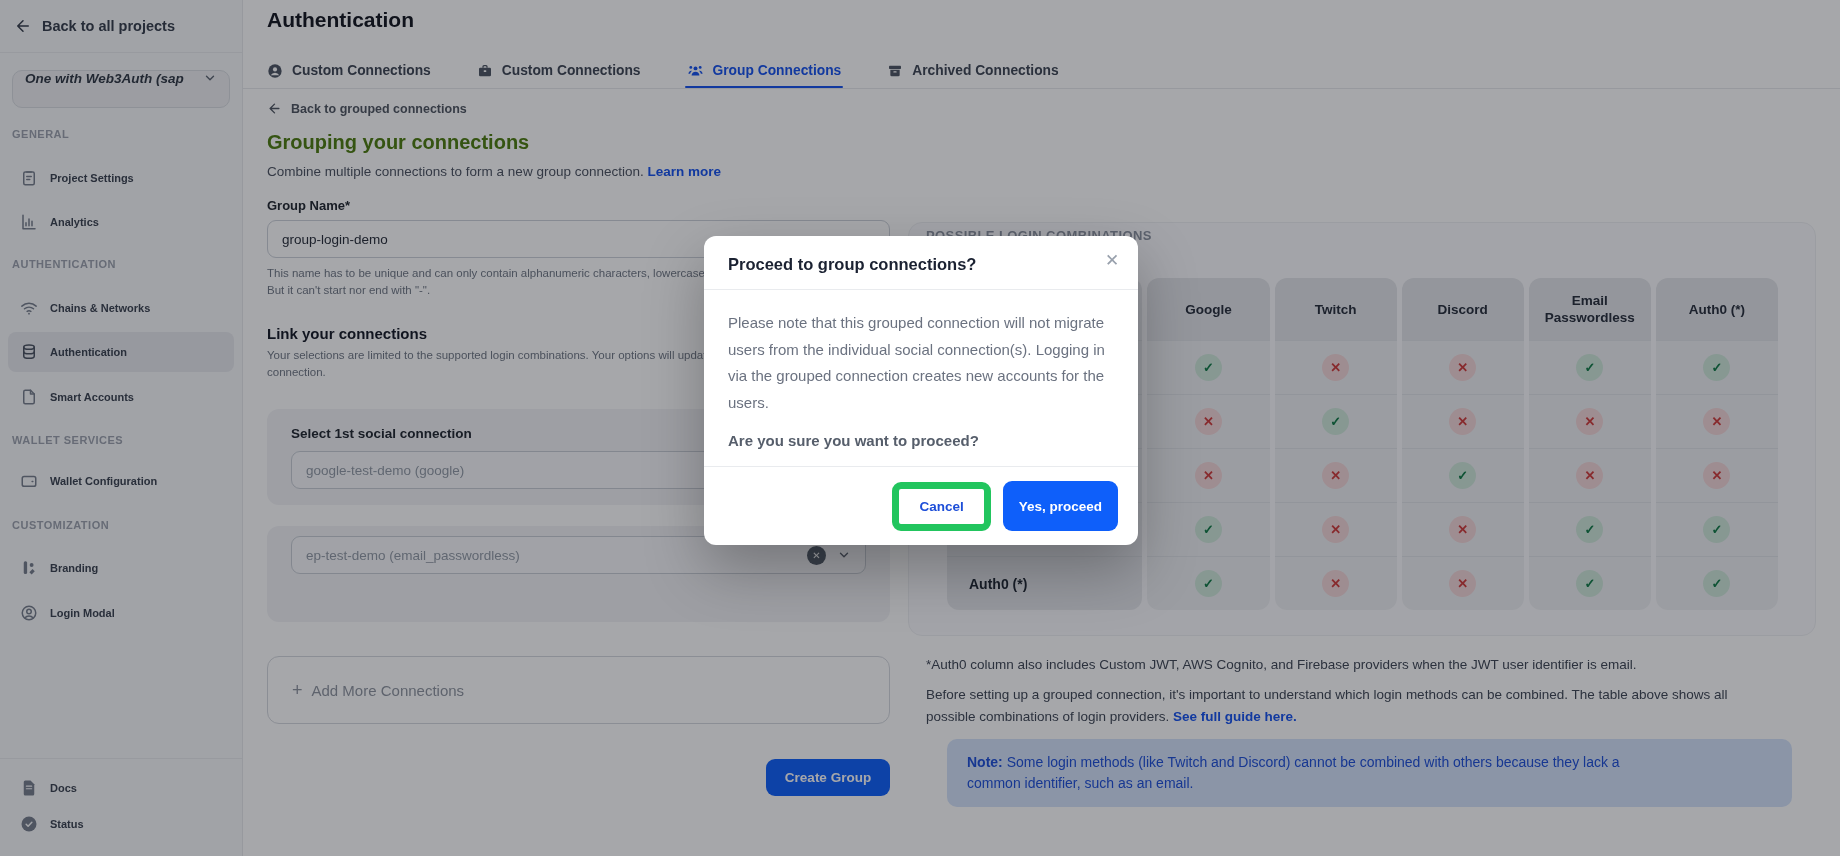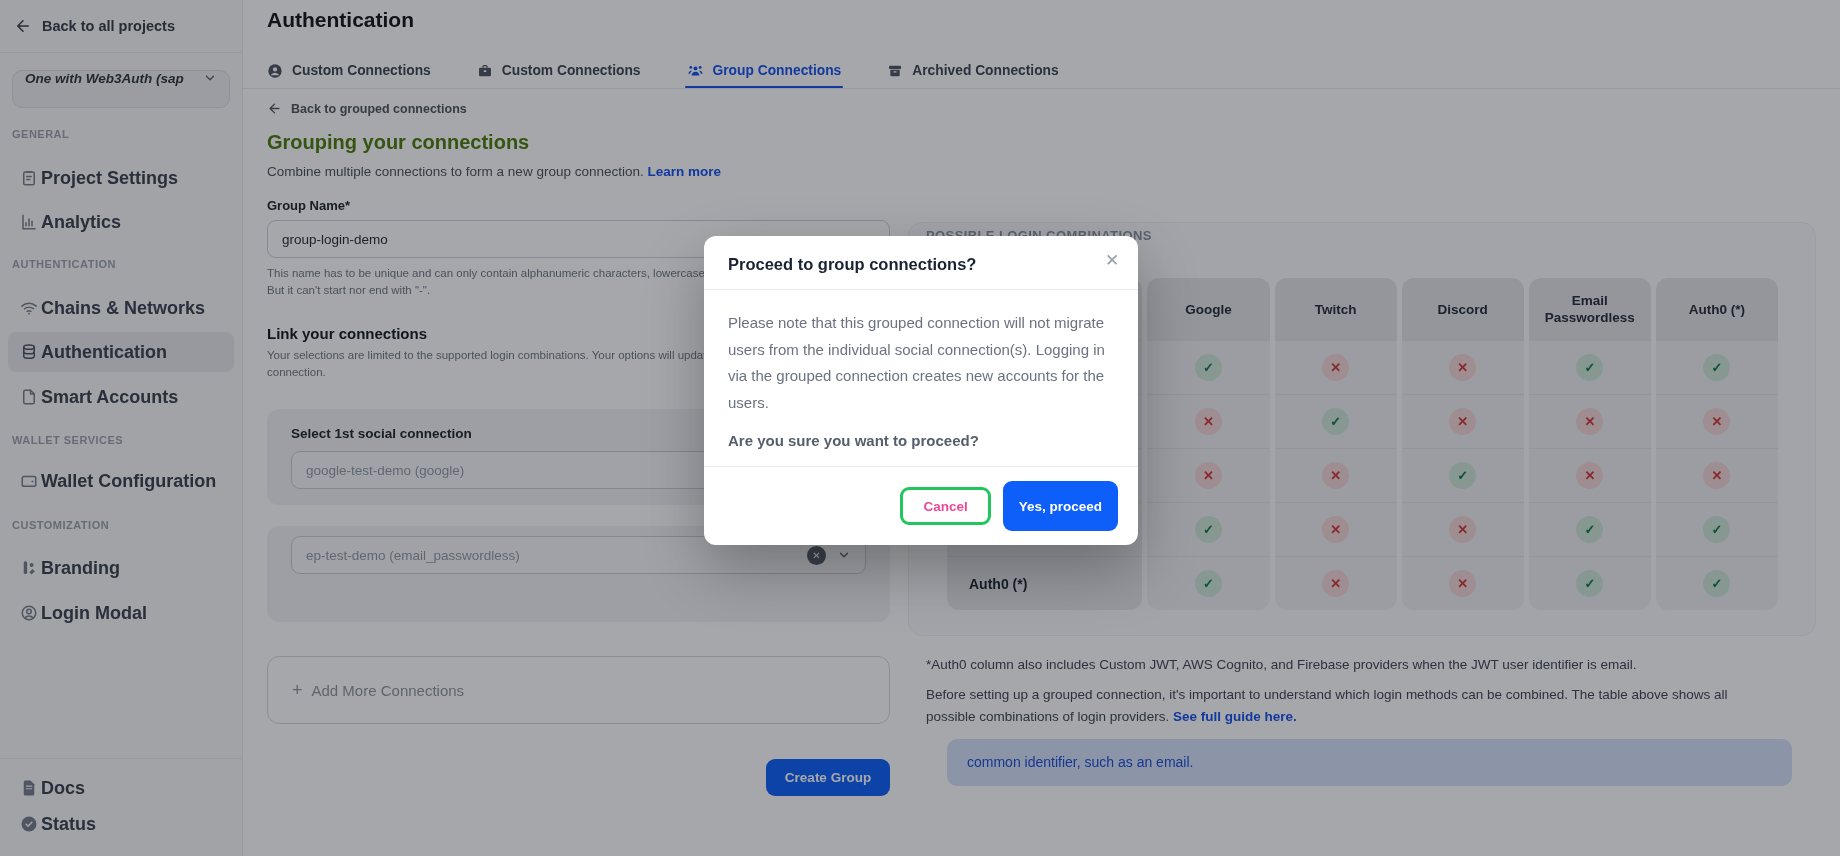--- a/index.html
+++ b/index.html
@@ -16,22 +16,22 @@
     align-items:center; gap:10px; font-size:14.5px; font-weight:700; color:#353d4b; cursor:pointer; }
   .sb-divider { position:absolute; left:0; right:0; height:1px; background:#e9ebee; }
   .sb-project { position:absolute; left:12px; right:12px; top:70px; height:38px;
     border:1px solid #d9dce1; background:#eff0f3; border-radius:10px;
     display:flex; align-items:flex-start; gap:8px; padding:0 12px; cursor:pointer;font-style:italic; }
   .sb-project .txt { flex:1; font-size:13.5px; font-weight:700; color:#2f3743;
     white-space:nowrap; overflow:hidden; }
   .sb-sec { position:absolute; left:12px; font-size:11px; font-weight:700;
     letter-spacing:.5px; color:#9ba1ad; }
   .sb-item { position:absolute; left:8px; right:8px; height:40px; border-radius:8px;
-    display:flex; align-items:center; gap:3px; padding:0 12px;
-    font-size:18px; font-weight:700; color:#3a4250; cursor:pointer; }
+    display:flex; align-items:center; gap:12px; padding:0 12px;
+    font-size:11px; font-weight:700; color:#3a4250; cursor:pointer; }
   .sb-item.active { background:#e7e9ee; }
   .sb-item .ic, .sb-back .ic, .tab .ic { display:flex; align-items:center; justify-content:center; }
   .sb-item .ic { color:#767e8c; }
   .sb-item.active .ic { color:#4a5260; }
 
   
   .page-title { position:absolute; left:267px; top:8px; font-size:21px; font-weight:700; color:#12151f; }
   .tabbar { position:absolute; left:267px; top:53px; height:35px; display:flex; gap:46px; }
   .tab { position:relative; display:flex; align-items:center; gap:9px;
     font-size:13.8px; font-weight:700; color:#3d4553; cursor:pointer; }
@@ -114,22 +114,22 @@
     box-shadow:0 24px 60px rgba(0,0,0,.28); display:flex; flex-direction:column; }
   .m-head { position:relative; padding:19px 24px 15px 24px; border-bottom:1px solid #e9ebee; }
   .m-title { font-size:16.5px; font-weight:700; color:#1b2232; }
   .m-close { position:absolute; right:14px; top:12px; width:24px; height:24px;
     display:flex; align-items:center; justify-content:center; color:#98a0ac;
     font-size:17px; cursor:pointer; }
   .m-body { padding:20px 24px 0 24px; font-size:15px; line-height:26.5px; color:#6b7280; }
   .m-q { margin-top:12px; font-weight:700; color:#565e6b; }
   .m-foot { margin-top:auto; border-top:1px solid #e9ebee; padding:14px 20px;
     display:flex; justify-content:flex-end; align-items:center; gap:12px; }
-  .btn-cancel { height:38px; padding:0 20px; border:3px solid #22c55e; border-radius:9px;
-    background:#fff; color:#ec4899; font-size:13.5px; font-weight:700;
+  .btn-cancel { height:49px; padding:0 20px; border:7px solid #22c55e; border-radius:9px;
+    background:#fff; color:#1d4ed8; font-size:13.5px; font-weight:700;
     display:flex; align-items:center; cursor:pointer; }
   .btn-proceed { height:50px; padding:0 16px; background:var(--button_blue); border:none;
     border-radius:9px; color:#fff; font-size:13.5px; font-weight:700;
     display:flex; align-items:center; cursor:pointer; }
 
   svg { display:block; }
 </style>
 </head>
 <body>
 
@@ -453,20 +453,23 @@
 
 <div class="footnote">*Auth0 column also includes Custom JWT, AWS Cognito, and Firebase providers when the JWT user identifier is email.</div>
 <div class="guide">
   <div>Before setting up a grouped connection, it's important to understand which login methods can be combined. The table above shows all</div>
   <div>
     <span>possible combinations of login providers. </span><span class="glink">See full guide here.</span>
   </div>
 </div>
 
 <div class="notebox">
+  <div>
+    <b>Note:</b><span> Some login methods (like Twitch and Discord) cannot be combined with others because they lack a</span>
+  </div>
   <div>common identifier, such as an email.</div>
 </div>
 
 <div class="overlay"></div>
 
 <div class="modal">
   <div class="m-head">
     <div class="m-title">Proceed to group connections?</div>
     <div class="m-close">✕</div>
   </div>

